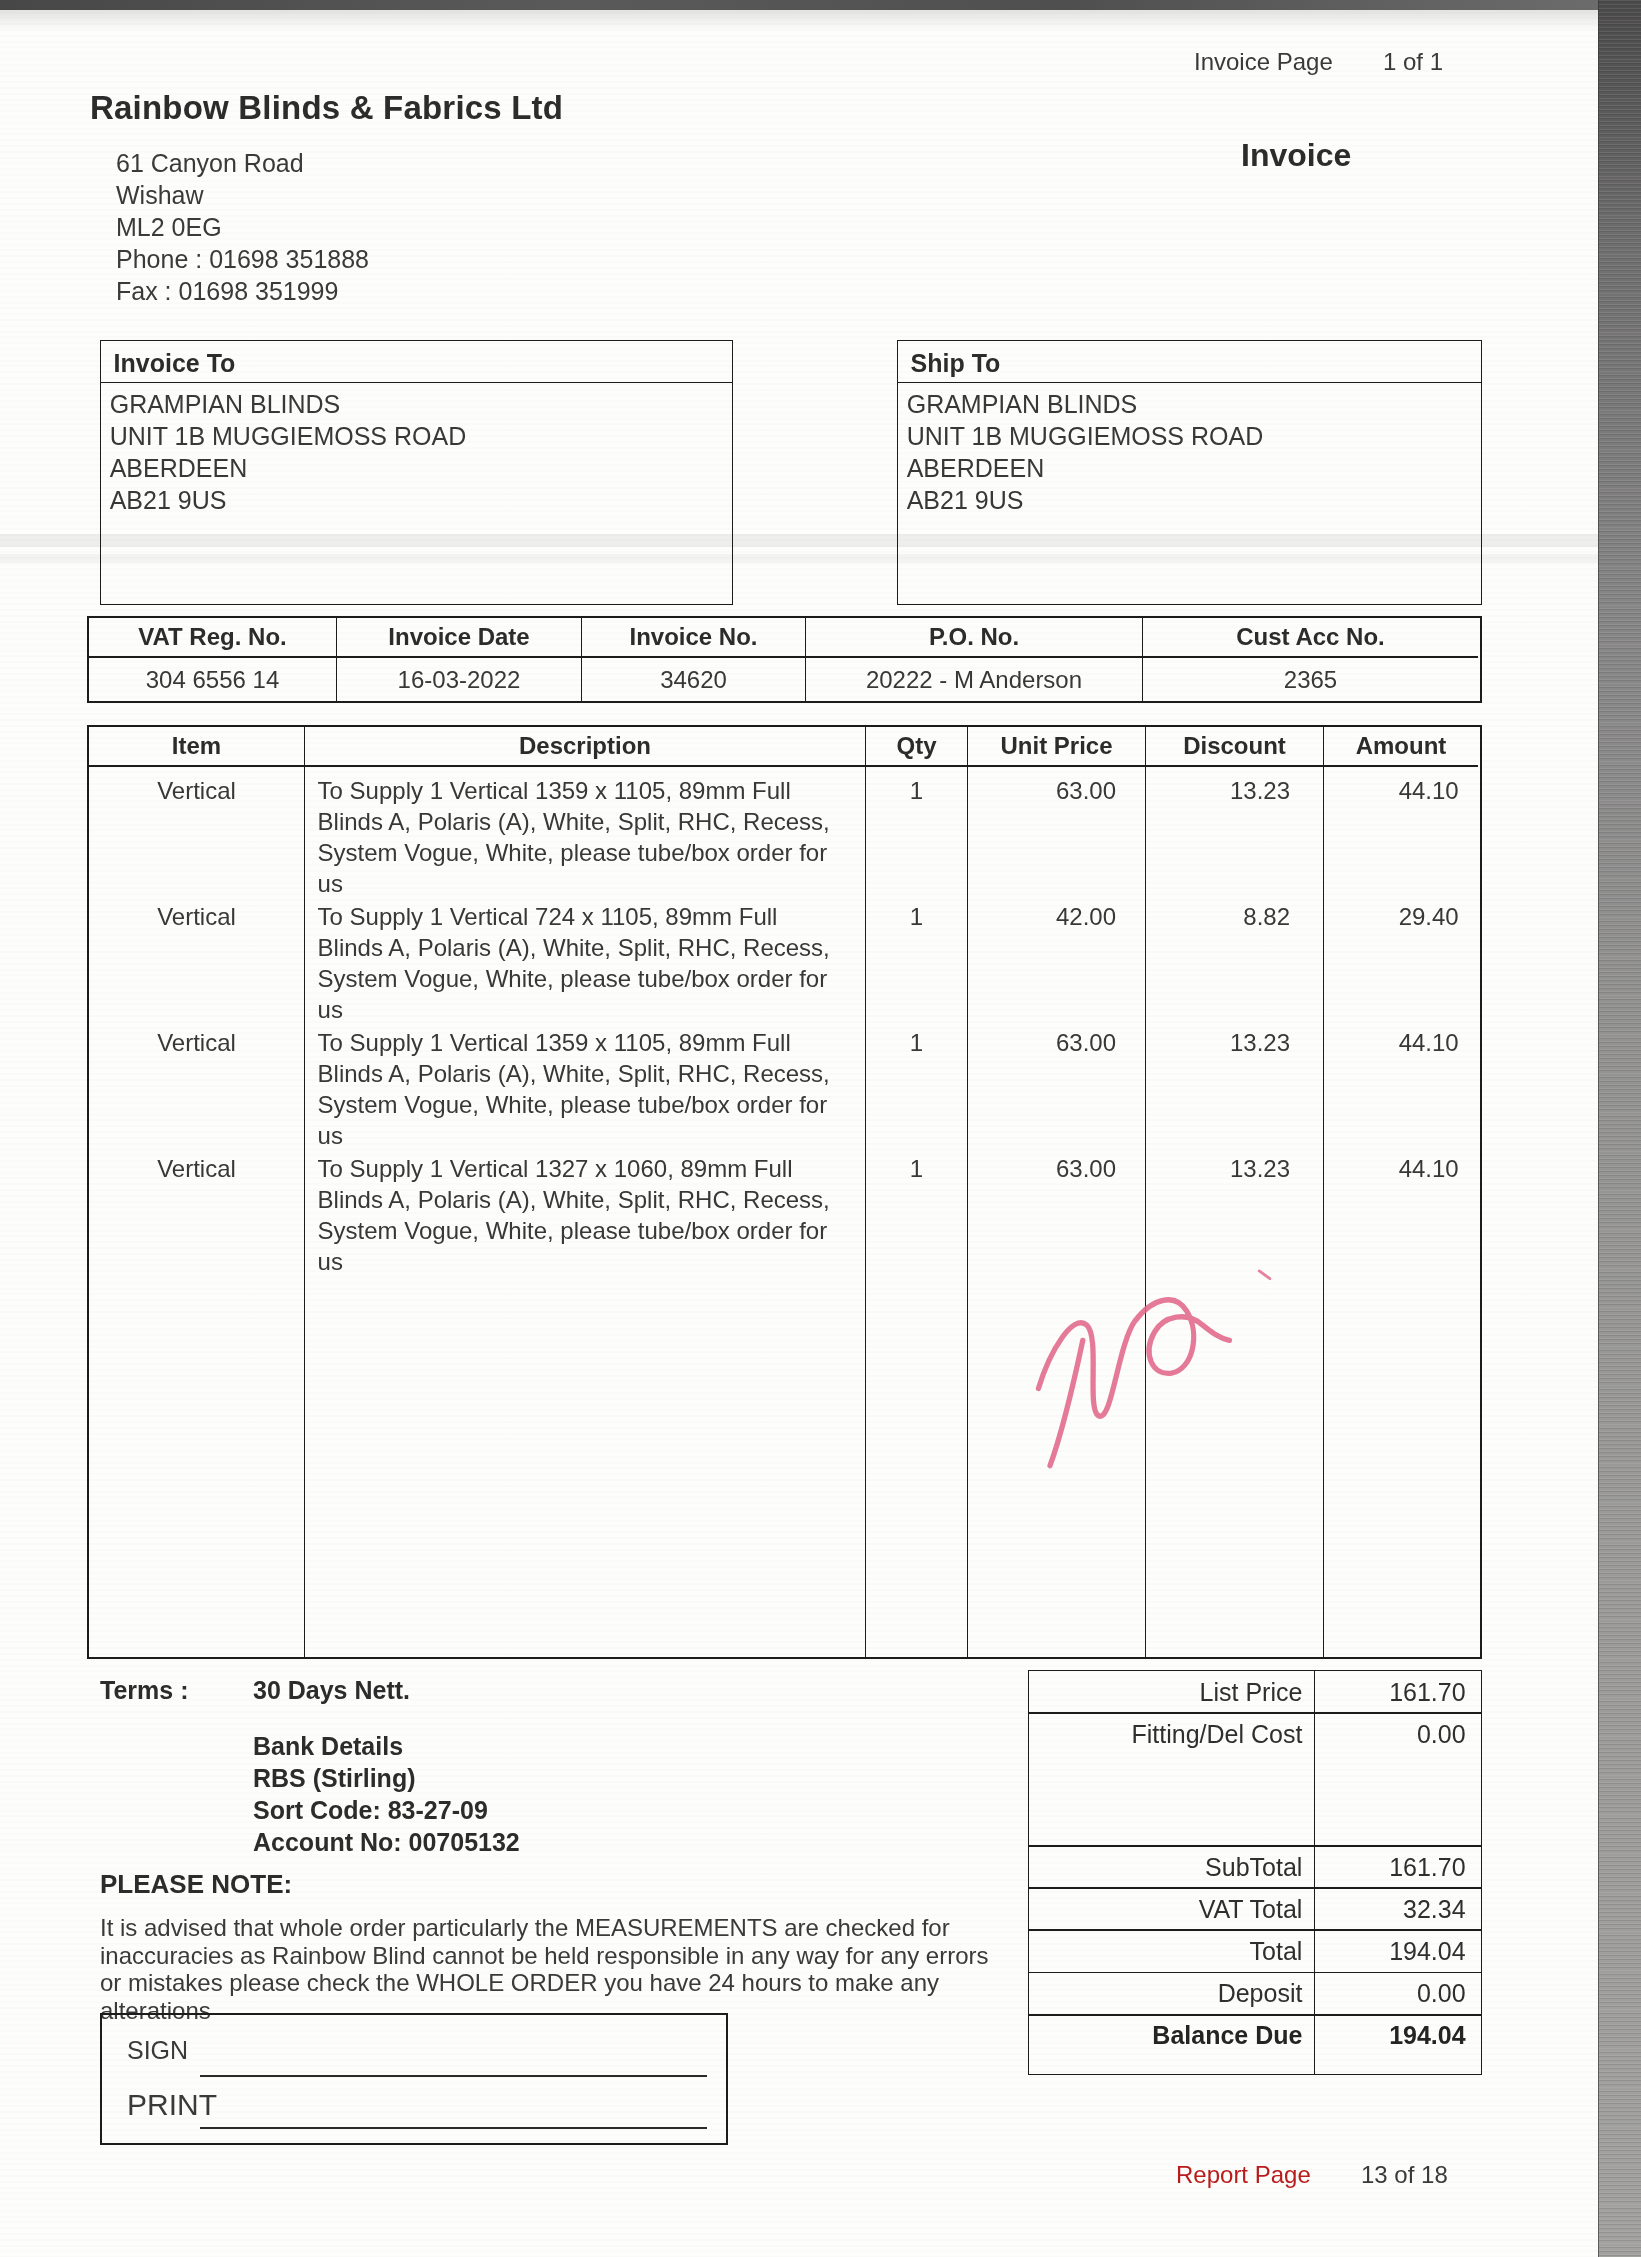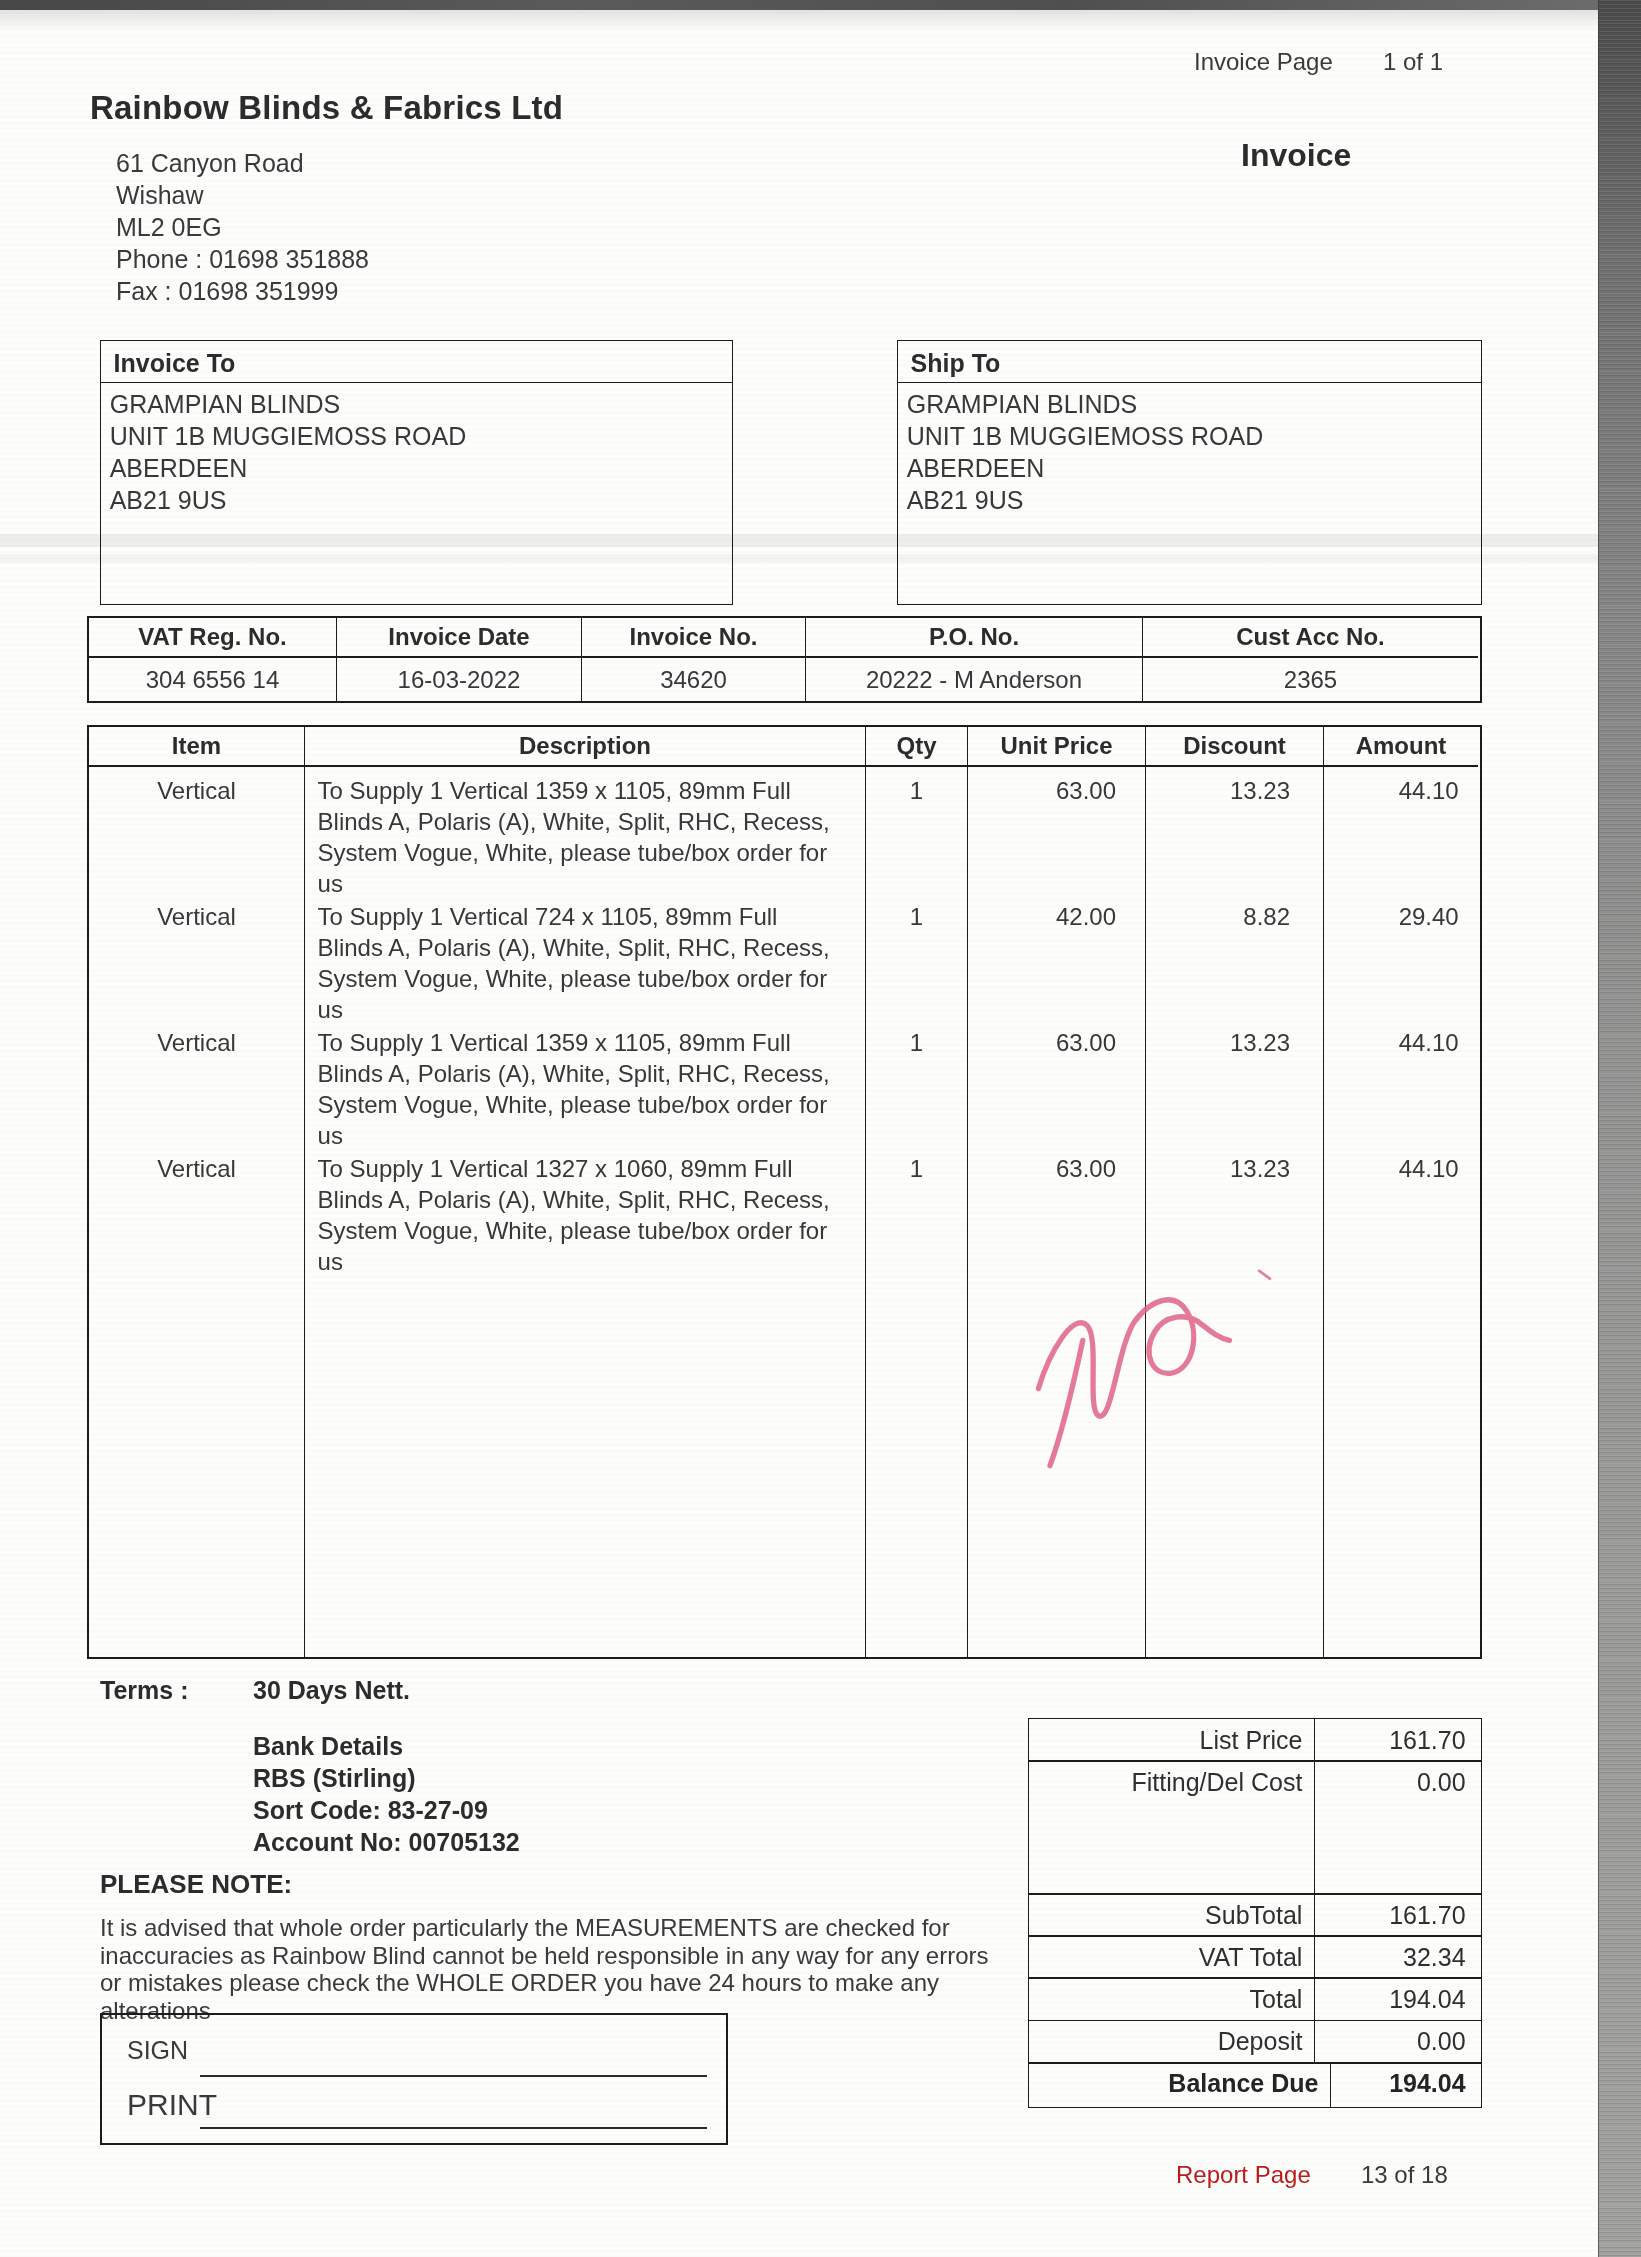--- a/index.html
+++ b/index.html
@@ -61,25 +61,25 @@
   .items .amt{padding-right:19.3px;}
   
   .scribble{position:absolute;left:1023px;top:1265px;width:270px;height:251px;pointer-events:none;}
   
   .terms-label{position:absolute;left:100px;top:1676px;font-size:25px;font-weight:bold;color:#2c2c2c;}
   .terms-value{position:absolute;left:253px;top:1676px;font-size:25px;font-weight:bold;color:#2c2c2c;}
   .bank{position:absolute;left:253px;top:1730px;font-size:25px;line-height:32px;font-weight:bold;color:#2c2c2c;}
   .please-note{position:absolute;left:100px;top:1869px;font-size:26px;font-weight:bold;color:#2c2c2c;}
   .note{position:absolute;left:100px;top:1914px;width:908px;font-size:24px;line-height:27.5px;color:#3a3a3a;}
   
-  .totals{position:absolute;left:1028px;top:1670px;width:454px;margin-top:48px;}
+  .totals{position:absolute;left:1028px;top:1670px;width:454px;}
   .trow{box-sizing:border-box;border:1.9px solid #1c1c1c;margin-top:-1.9px;display:flex;height:44px;background:transparent;}
   .trow:first-child{margin-top:0;}
   .trow.tall{height:135px;}
-  .trow.last{height:46px;padding-left:16px;}
+  .trow.last{height:61px;}
   .tlabel{box-sizing:border-box;width:286px;border-right:1.9px solid #1c1c1c;
     font-size:25px;color:#2f2f2f;text-align:right;padding:6.8px 11.6px 0 0;}
   .tvalue{flex:1;font-size:25px;color:#2f2f2f;text-align:right;padding:6.8px 15.4px 0 0;}
   .trow.bold .tlabel,.trow.bold .tvalue{font-weight:bold;color:#242424;}
   
   .signbox{position:absolute;left:100px;top:2013px;width:628px;height:132px;border:2.9px solid #1c1c1c;box-sizing:border-box;}
   .sign-label{position:absolute;left:25px;top:21px;font-size:25px;color:#3a3a3a;}
   .print-label{position:absolute;left:25px;top:73px;font-size:30px;color:#3a3a3a;}
   .sig-line{position:absolute;left:98px;width:507px;height:1.9px;background:#2a2a2a;}
   .sig-line.s1{top:60px;}

